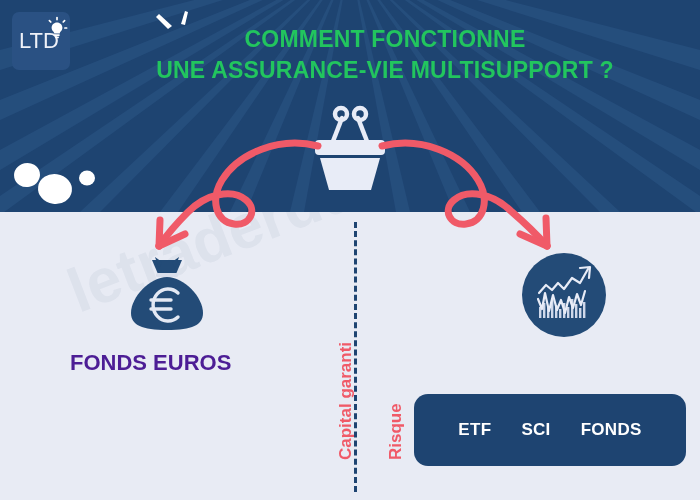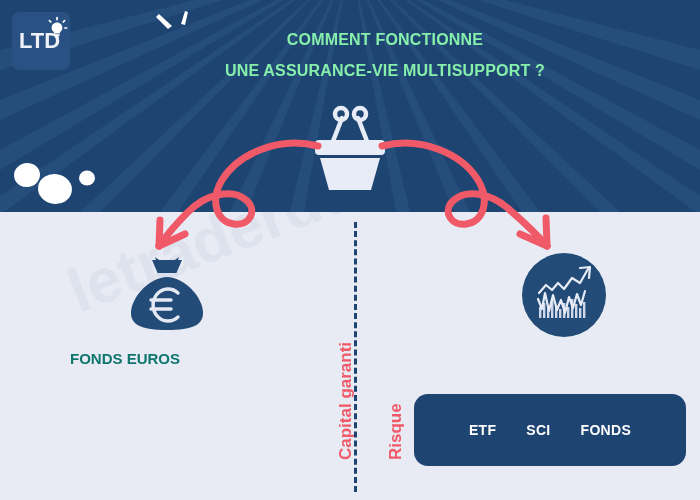--- a/index.html
+++ b/index.html
@@ -26,34 +26,34 @@
   #rays { position:absolute; left:0; top:0; width:700px; height:212px; }
 
   #logo {
     position:absolute; left:12px; top:12px;
     width:58px; height:58px;
     background:#2a5183;
     border-radius:7px;
   }
   .logo-text {
     position:absolute; left:7px; top:16px;
-    font-size:22px; font-weight:bold; letter-spacing:0px;
+    font-size:22px; font-weight:normal; letter-spacing:0px;
     color:#eef1f8; font-family:"Liberation Sans", sans-serif;
   }
   #bulb { position:absolute; left:33px; top:4px; width:24px; height:26px; }
 
   #title-block {
     position:absolute; left:80px; top:24px;
     width:610px;
     text-align:center;
   }
   .title-line {
-    color:#86efac;
+    color:#22c55e;
     font-weight:bold;
-    font-size:16px;
+    font-size:23px;
     letter-spacing:0.2px;
     line-height:31px;
     font-family:"Liberation Sans", sans-serif;
     white-space:nowrap;
   }
   #sparks { position:absolute; left:155px; top:8px; width:50px; height:32px; }
 
   #basket { position:absolute; left:300px; top:100px; width:100px; height:92px; }
 
   #blobs { position:absolute; left:4px; top:155px; width:100px; height:60px; }
@@ -78,41 +78,41 @@
   #label-right { left:386px; top:460px; transform:rotate(-90deg); }
 
   #arrow-left  { position:absolute; left:140px; top:128px; width:190px; height:125px; }
   #arrow-right { position:absolute; left:370px; top:128px; width:200px; height:125px; }
 
   #moneybag { position:absolute; left:126px; top:255px; width:82px; height:78px; }
   #chartcircle { position:absolute; left:522px; top:253px; width:84px; height:84px; }
 
   .cat-label {
     position:absolute;
-    color:#0f766e;
+    color:#4c1d95;
     font-weight:bold;
-    font-size:15px;
+    font-size:22px;
     font-family:"Liberation Sans", sans-serif;
     white-space:nowrap;
   }
   #fonds-label  { left:70px;  top:350px; }
   #uc-label     { left:452px; top:350px; }
 
   #tagbox {
     position:absolute; left:414px; top:394px;
     width:272px; height:72px;
     background:#1e4471;
     border-radius:14px;
     display:flex; flex-direction:column;
     align-items:center; justify-content:center;
     gap:2px;
   }
   .tag-row { display:flex; gap:30px; }
   .tag {
-    color:#ffffff; font-weight:bold; font-size:14px;
+    color:#ffffff; font-weight:bold; font-size:17px;
     font-family:"Liberation Sans", sans-serif;
     letter-spacing:0.3px;
   }
 
   #watermark {
     position:absolute;
     left:58px; top:260px;
     font-size:62px; font-weight:bold;
     color:rgba(30,68,113,0.055);
     font-family:"Liberation Sans", sans-serif;

